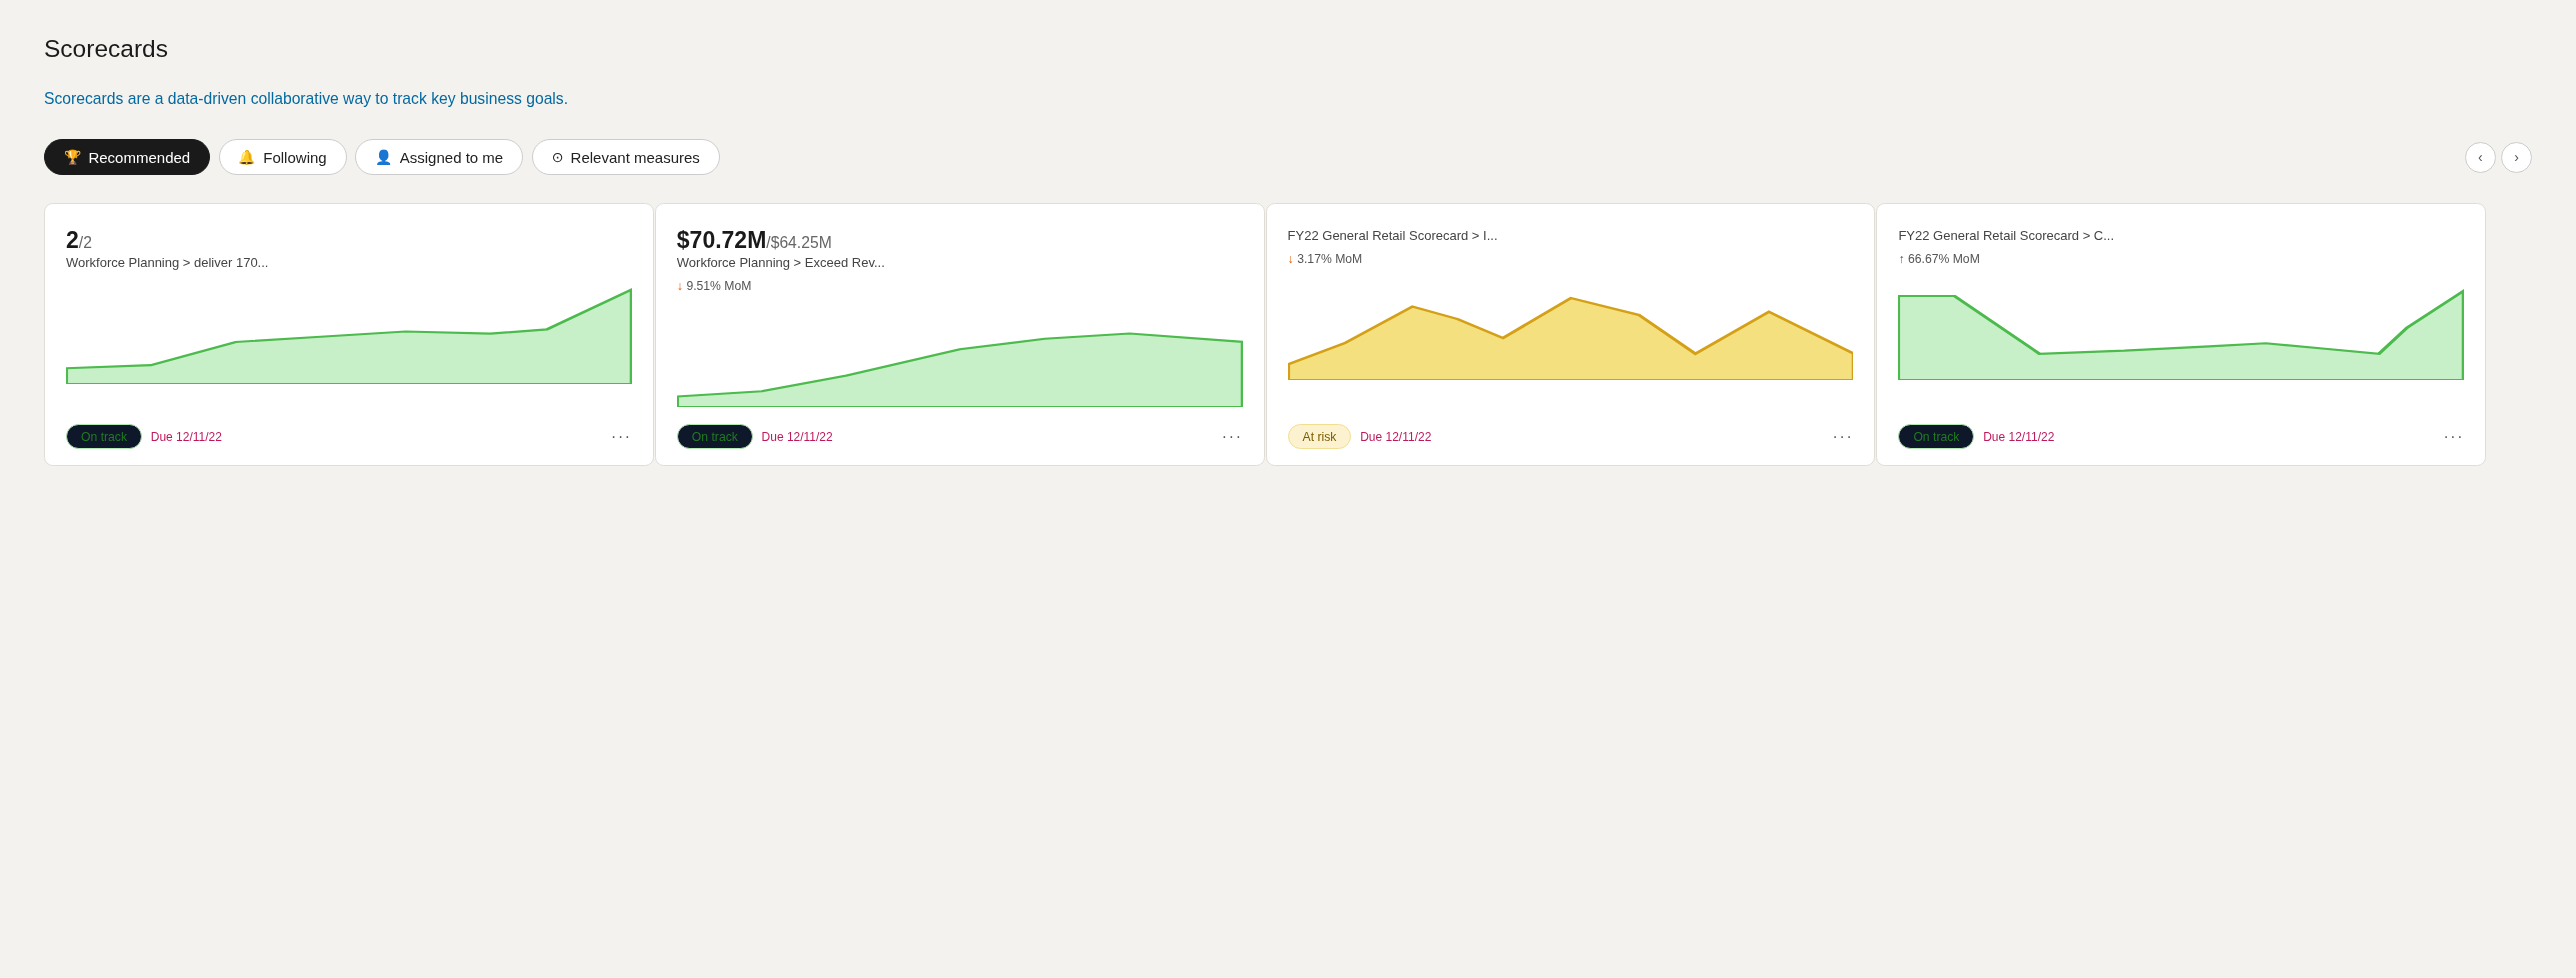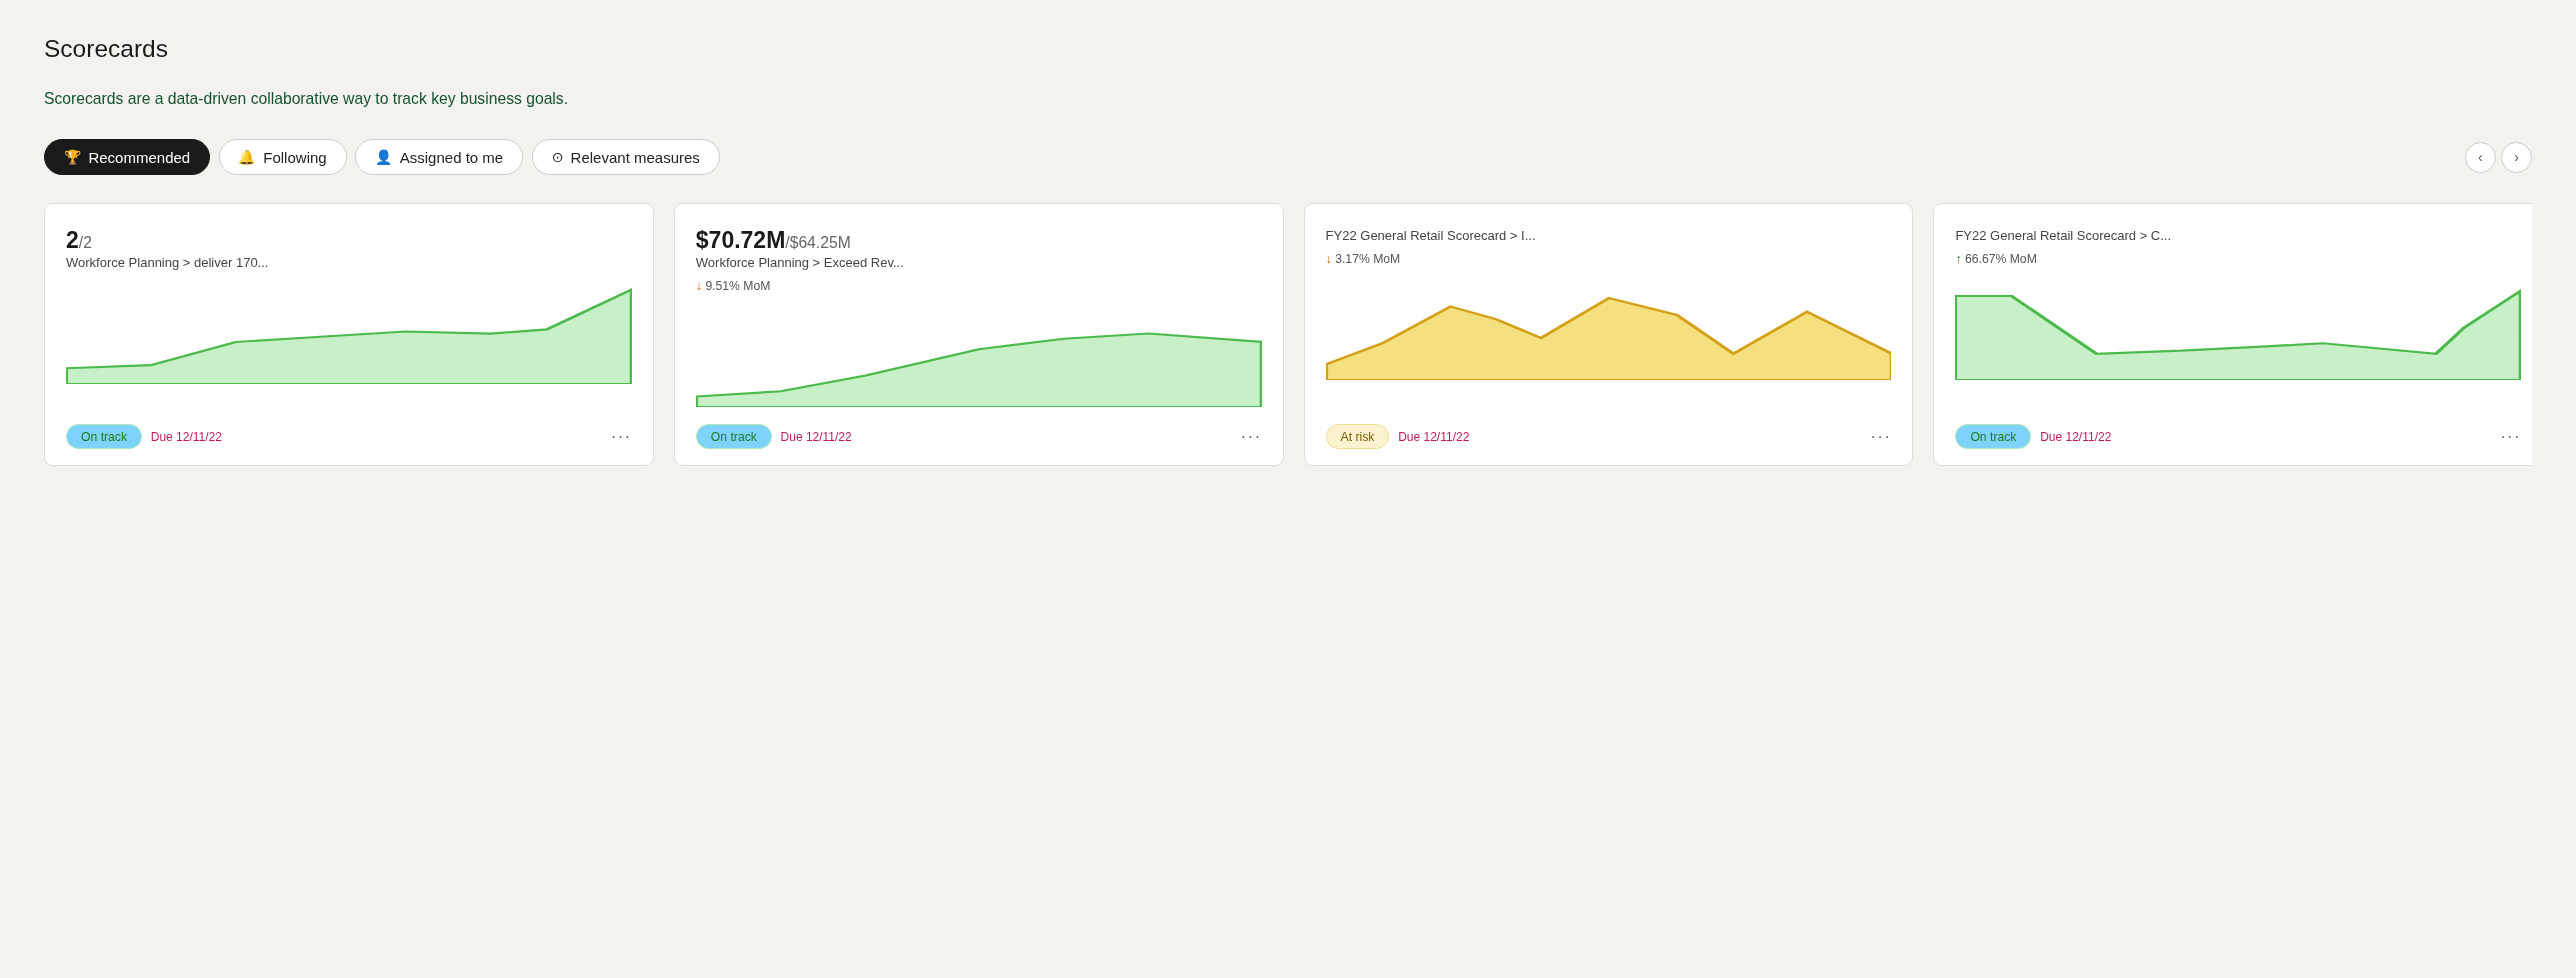--- a/index.html
+++ b/index.html
@@ -13,21 +13,21 @@
 
     .page-title {
       font-size: 24.5px;
       font-weight: 400;
       margin-bottom: 27px;
       color: #1a1a1a;
     }
 
     .page-subtitle {
       font-size: 15.7px;
-      color: #14532d;
+      color: #0369a1;
       margin-bottom: 31px;
     }
 
     .tabs-row {
       display: flex;
       align-items: center;
       gap: 8.7px;
       margin-bottom: 28px;
     }
 
@@ -71,21 +71,21 @@
       display: flex;
       align-items: center;
       justify-content: center;
       cursor: pointer;
       font-size: 14px;
       color: #555;
     }
 
     .cards-row {
       display: flex;
-      gap: 20px;
+      gap: 1px;
       overflow: hidden;
     }
 
     .card {
       background: #fff;
       border-radius: 8.7px;
       border: 1.3px solid #e0ddd6;
       padding: 23px 21px 0 21px;
       flex: 0 0 calc(25% - 12.2px);
       min-width: 0;
@@ -149,21 +149,21 @@
     }
 
     .status-badge {
       border-radius: 17.5px;
       padding: 4.4px 14px;
       font-size: 12.2px;
       font-weight: 500;
     }
 
     .status-badge.on-track {
-      background: #7dd3fc;
+      background: #0f172a;
       color: #217a21;
       border: 0.9px solid #b2e8b2;
     }
 
     .status-badge.at-risk {
       background: #fdf2d0;
       color: #7a5c00;
       border: 0.9px solid #f0df90;
     }
 

